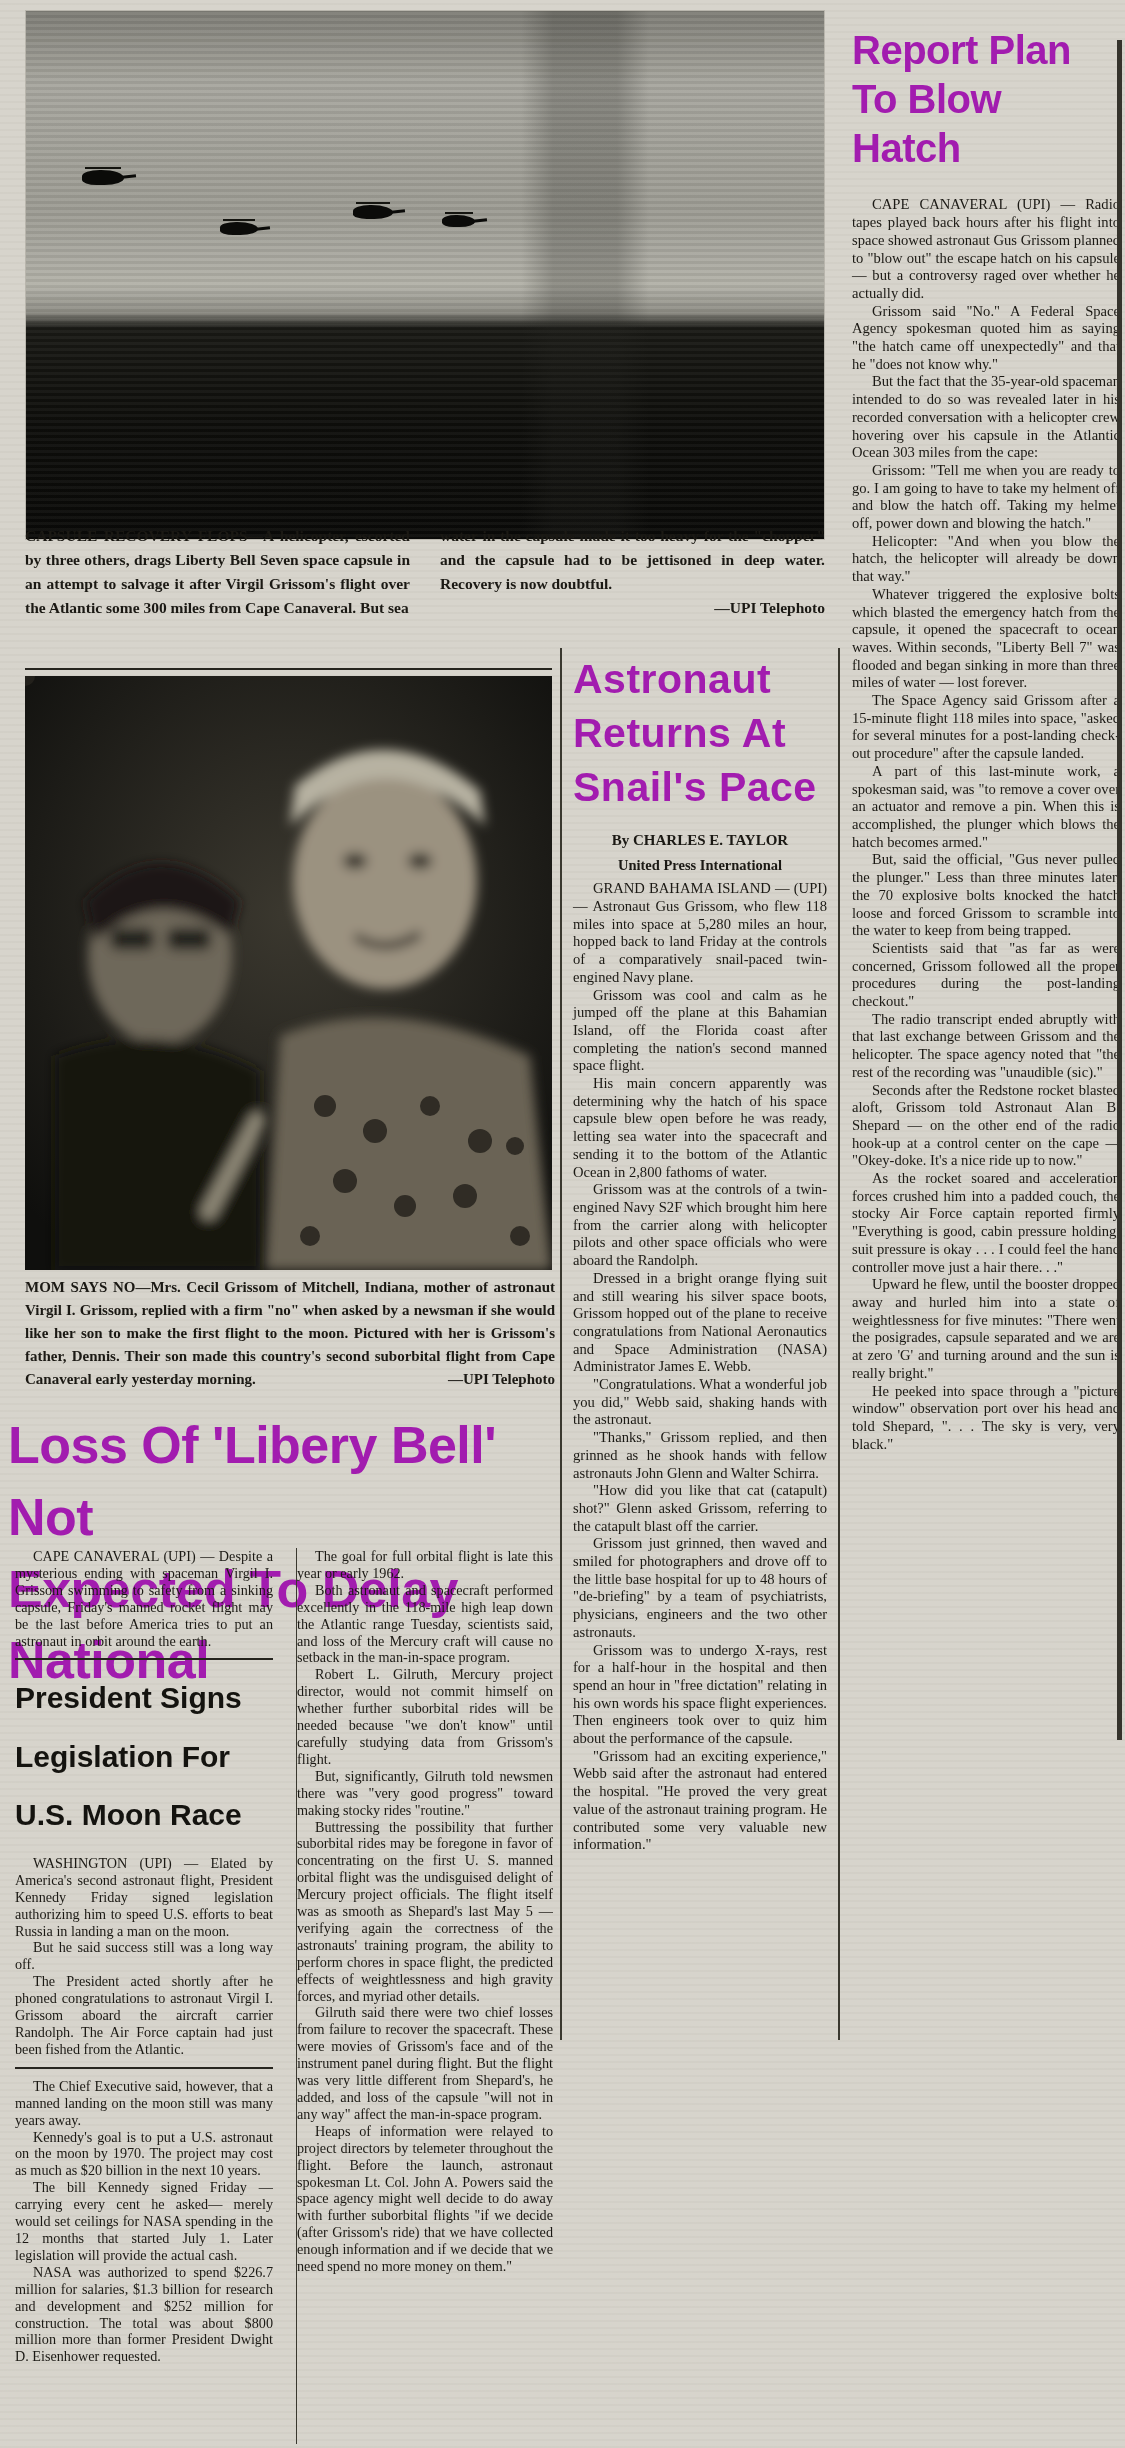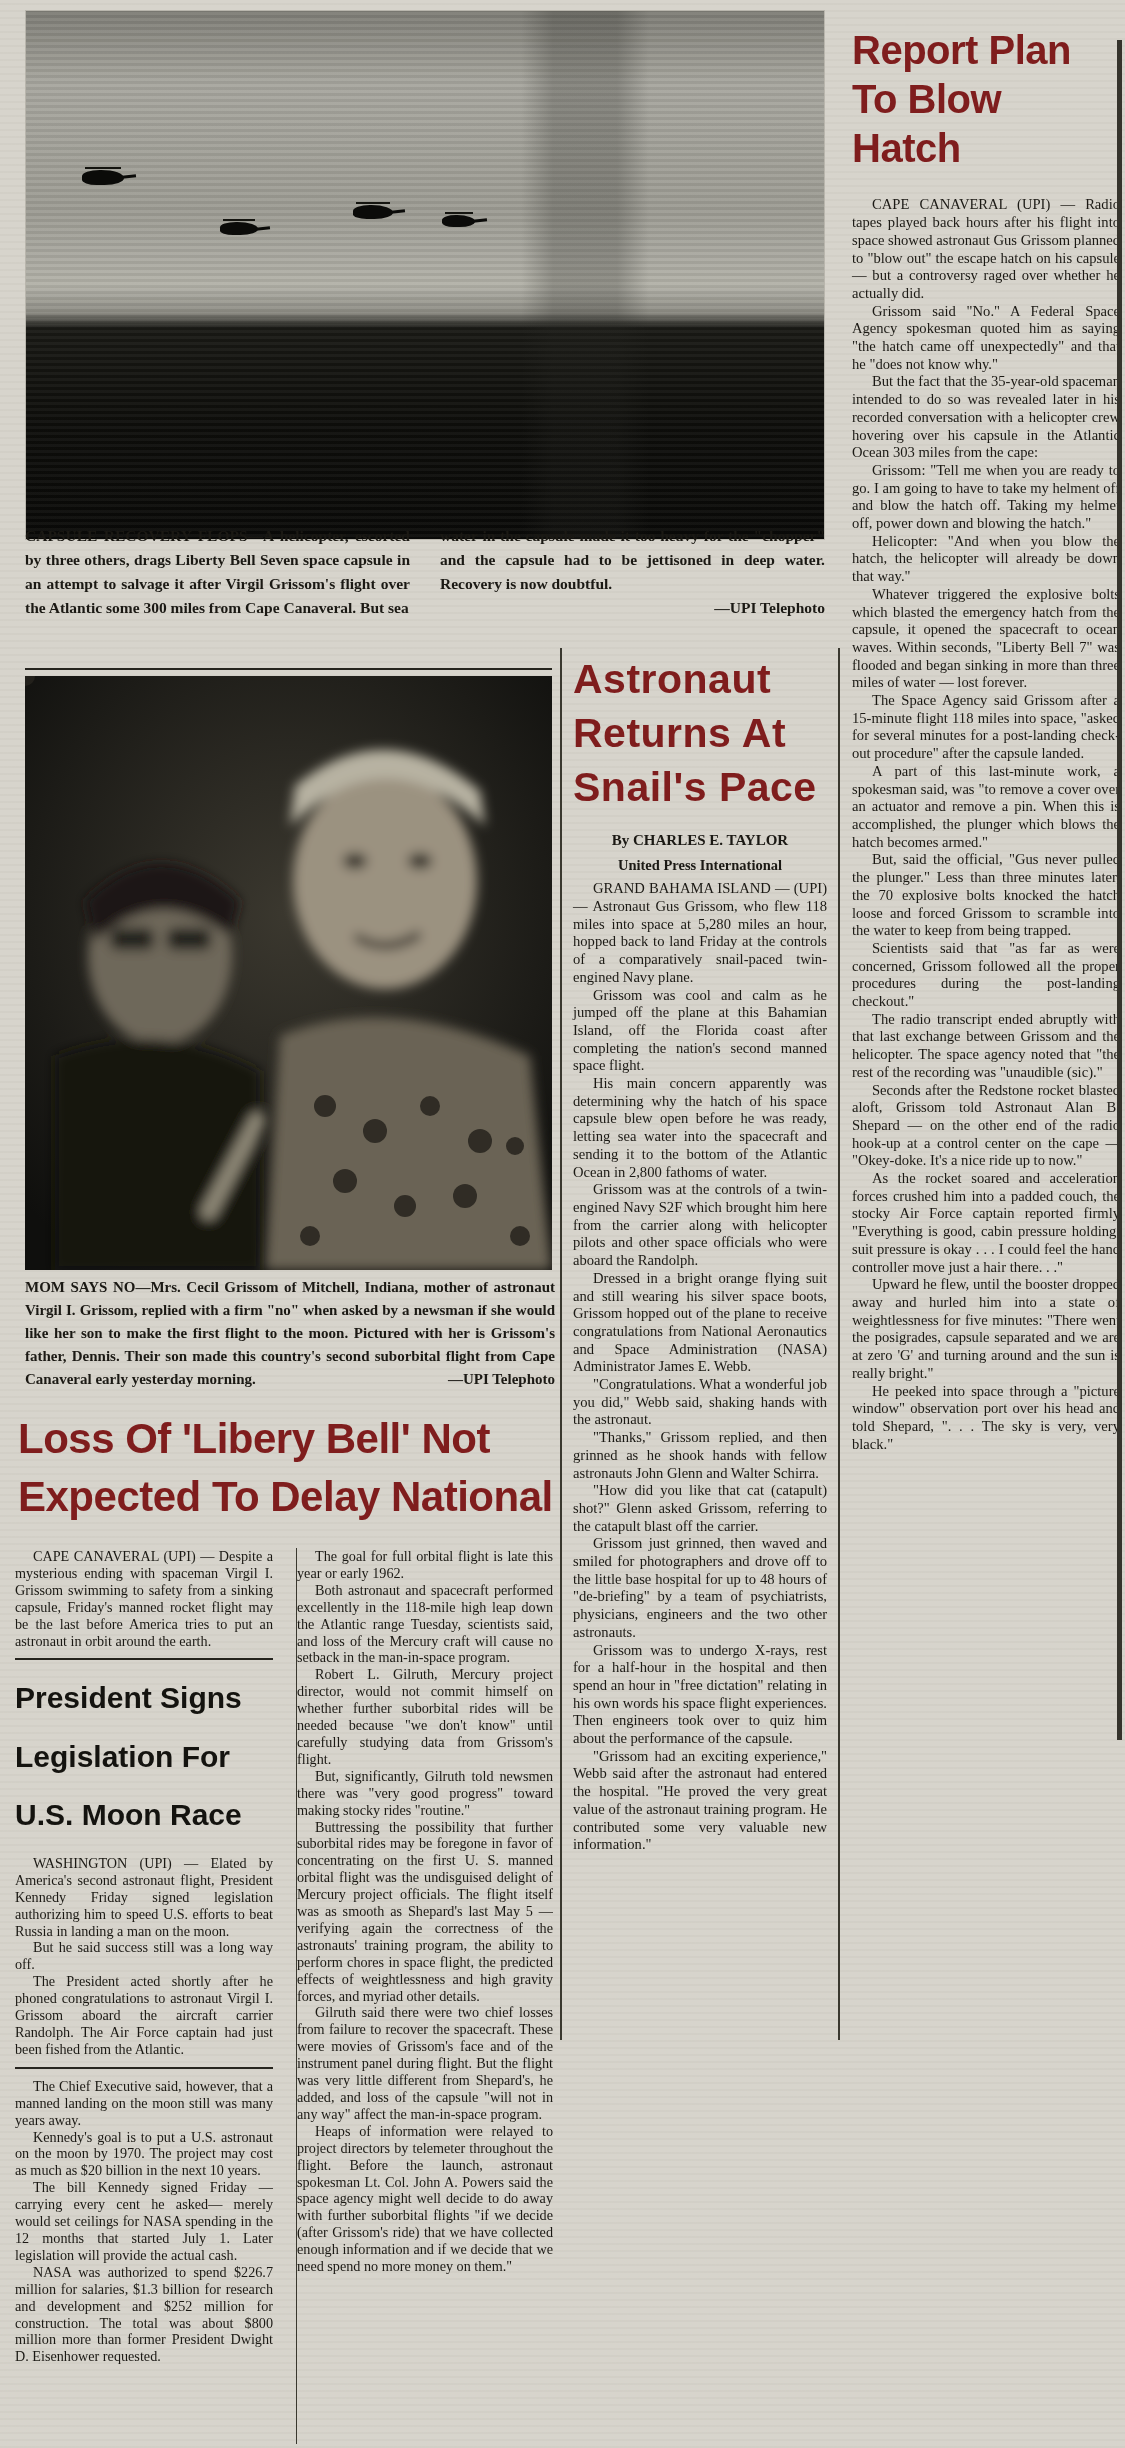--- a/index.html
+++ b/index.html
@@ -23,38 +23,38 @@
   .heli{position:absolute;background:#0b0b09;border-radius:55% 70% 60% 45%;}
   .heli::after{content:"";position:absolute;right:-12px;top:35%;width:14px;height:3px;background:#0b0b09;transform:rotate(-6deg);}
   .heli::before{content:"";position:absolute;left:8%;top:-3px;width:85%;height:2px;background:#14140f;}
   
   .caption-row{left:25px;top:524px;width:800px;display:flex;gap:30px;}
   .caption-col{width:385px;font-weight:bold;font-size:15.5px;line-height:24px;text-align:justify;}
   .caption-credit{display:block;text-align:right;font-weight:bold;}
   .rule-h{background:#26241e;height:2px;}
   
   .right-col{left:852px;top:26px;width:268px;}
-  .headline-lg{font-family:"Liberation Sans", sans-serif;font-weight:bold;color:#7f1d1d;
+  .headline-lg{font-family:"Liberation Sans", sans-serif;font-weight:bold;color:#a21caf;
     font-size:40px;line-height:1.22;letter-spacing:-0.5px;}
   .right-col .headline-lg{margin:0 0 24px 0;}
   .body-text p{margin:0;text-indent:20px;font-size:14.6px;line-height:17.7px;text-align:justify;}
   .edge-bar{left:1117px;top:40px;width:5px;height:1700px;background:#35332c;}
   
   .mid-col{left:560px;top:648px;width:280px;height:1392px;
     border-left:2px solid #3a382f;border-right:2px solid #3a382f;
     padding:0 11px;box-sizing:border-box;overflow:hidden;}
   .mid-col .headline-lg{font-size:41px;line-height:1.32;letter-spacing:0.5px;margin:4px 0 18px 0;}
   .byline{font-weight:bold;text-align:center;font-size:15px;margin:4px 0 4px 0;}
   .agency{font-weight:bold;text-align:center;font-size:14.5px;margin:8px 0 6px 0;}
   
   .mom-photo{left:25px;top:676px;width:527px;height:594px;background:#121210;box-shadow:0 0 0 1px #8a877e inset;}
   .mom-caption{left:25px;top:1276px;width:530px;font-weight:bold;font-size:15px;line-height:23px;text-align:justify;}
   .mom-caption .caption-credit{position:absolute;right:0;bottom:0;}
   
-  .loss-headline{left:18px;top:1410px;width:548px;font-size:42px;line-height:1.38;letter-spacing:-0.5px;}
+  .loss-headline{left:8px;top:1410px;width:548px;font-size:52px;line-height:1.38;letter-spacing:-0.5px;}
   .loss-cols{left:15px;top:1548px;width:548px;height:896px;overflow:hidden;}
   .loss-col1{position:absolute;left:0;top:0;width:258px;height:896px;overflow:hidden;}
   .loss-col2{position:absolute;left:281px;top:0;width:267px;height:896px;overflow:hidden;
     border-left:1.5px solid #3a382f;box-sizing:content-box;width:256px;}
   .loss-cols .body-text p{font-size:14.2px;line-height:16.9px;text-indent:18px;}
   .subhead{font-family:"Liberation Sans", sans-serif;font-weight:bold;color:#14130f;
     font-size:30px;line-height:1.95;letter-spacing:0;margin:6px 0 10px 0;}
   hr.inline-rule{border:none;border-top:2px solid #26241e;margin:9px 0;}
 </style>
 </head>

